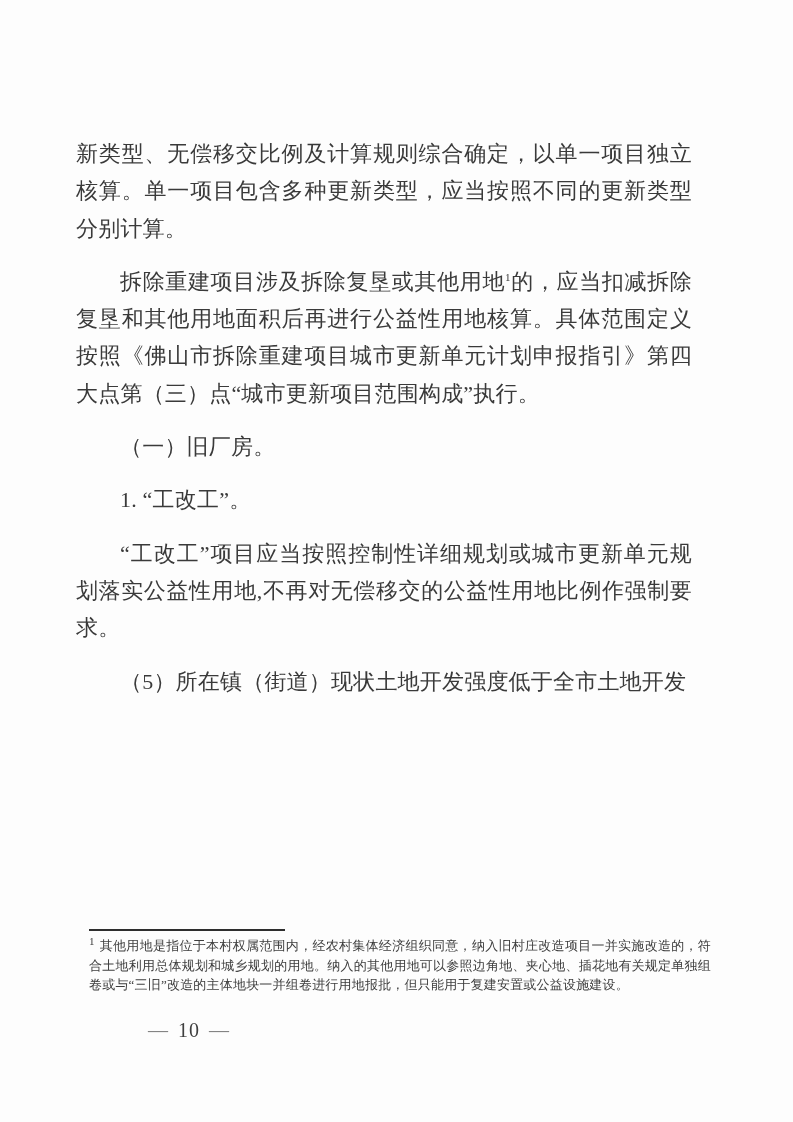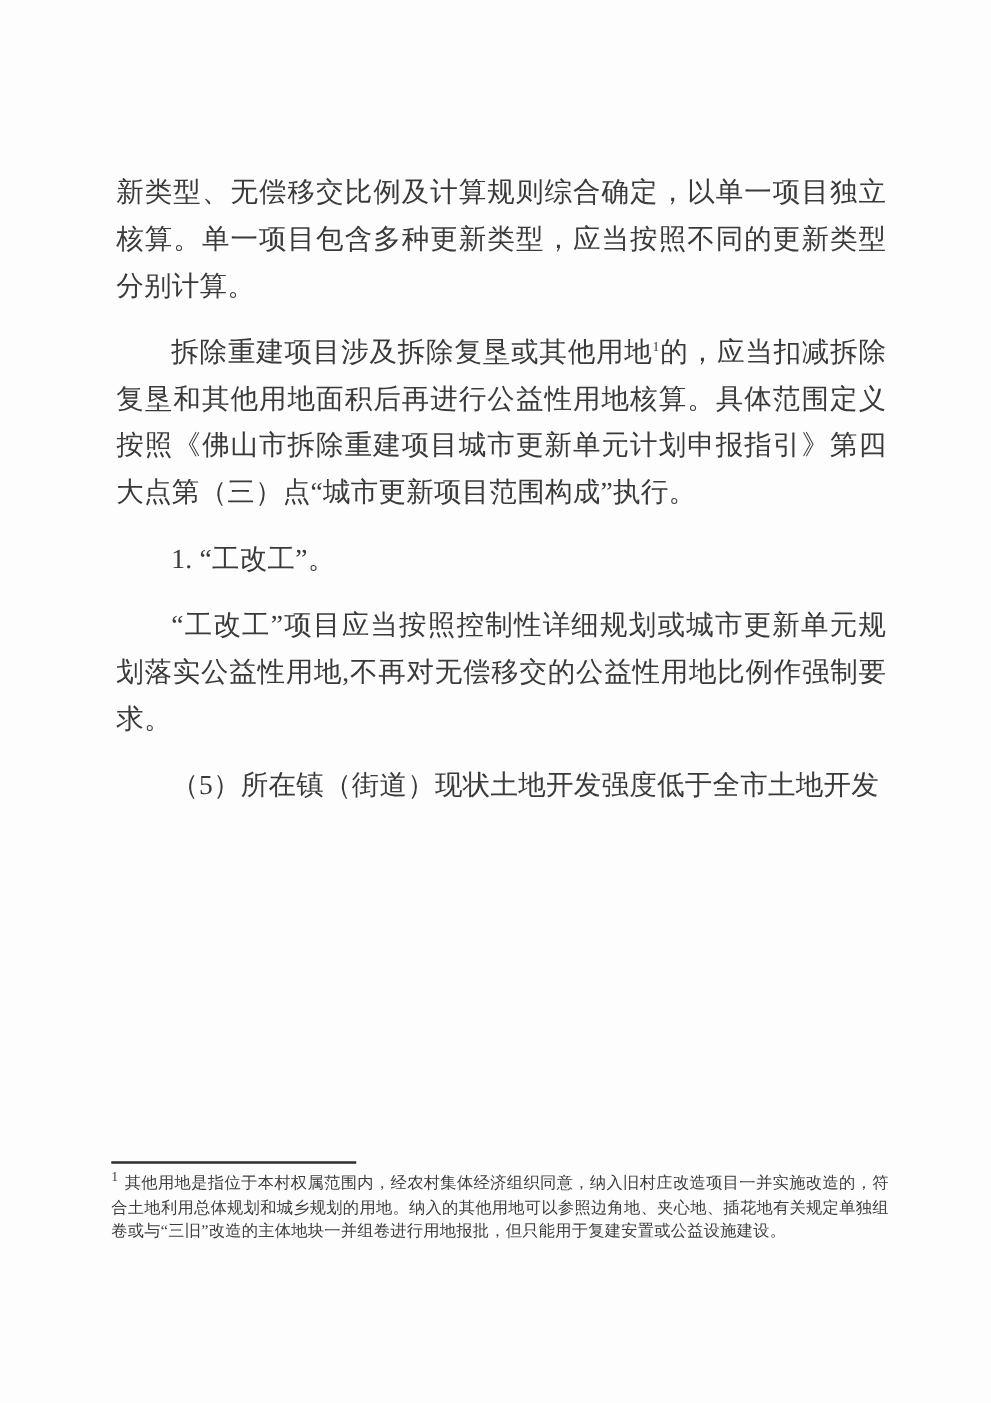--- a/index.html
+++ b/index.html
@@ -11,21 +11,21 @@
     position: relative;
     width: 793px;
     height: 1122px;
     background: #fdfdfd;
     overflow: hidden;
     font-family: "Liberation Serif", "DejaVu Serif", serif;
     color: #3a3a3a;
   }
   .content {
     position: absolute;
-    left: 93px;
+    left: 76px;
     top: 135px;
     width: 616px;
   }
   .content p {
     margin: 0;
     font-size: 22px;
     line-height: 37.3px;
     text-align: justify;
     letter-spacing: 0.2px;
   }
@@ -76,25 +76,29 @@
   }
 </style>
 </head>
 <body>
 
 <div class="page">
 
   <div class="content" id="body-content">
       <p><span>新类型、无偿移交比例及计算规则综合确定，以单一项目独立核算。单一项目包含多种更新类型，应当按照不同的更新类型分别计算。</span></p>
       <p class="indent"><span>拆除重建项目涉及拆除复垦或其他用地</span><sup>1</sup><span>的，应当扣减拆除复垦和其他用地面积后再进行公益性用地核算。具体范围定义按照《佛山市拆除重建项目城市更新单元计划申报指引》第四大点第（三）点“城市更新项目范围构成”执行。</span></p>
+      <p class="indent"><span>（一）旧厂房。</span></p>
       <p class="indent"><span>1. “工改工”。</span></p>
       <p class="indent"><span>“工改工”项目应当按照控制性详细规划或城市更新单元规划落实公益性用地,不再对无偿移交的公益性用地比例作强制要求。</span></p>
       <p class="indent"><span>（5）所在镇（街道）现状土地开发强度低于全市土地开发</span></p>
     </div>
 
   <div class="footnote-divider"></div>
 
   <div class="footnote">
     <sup>1</sup><span>其他用地是指位于本村权属范围内，经农村集体经济组织同意，纳入旧村庄改造项目一并实施改造的，符合土地利用总体规划和城乡规划的用地。纳入的其他用地可以参照边角地、夹心地、插花地有关规定单独组卷或与“三旧”改造的主体地块一并组卷进行用地报批，但只能用于复建安置或公益设施建设。</span>
   </div>
 
+  <div class="page-number">
+    <span class="dash">—</span><span class="num">10</span><span class="dash">—</span>
+  </div>
 
 </div>
 
 </body></html>

